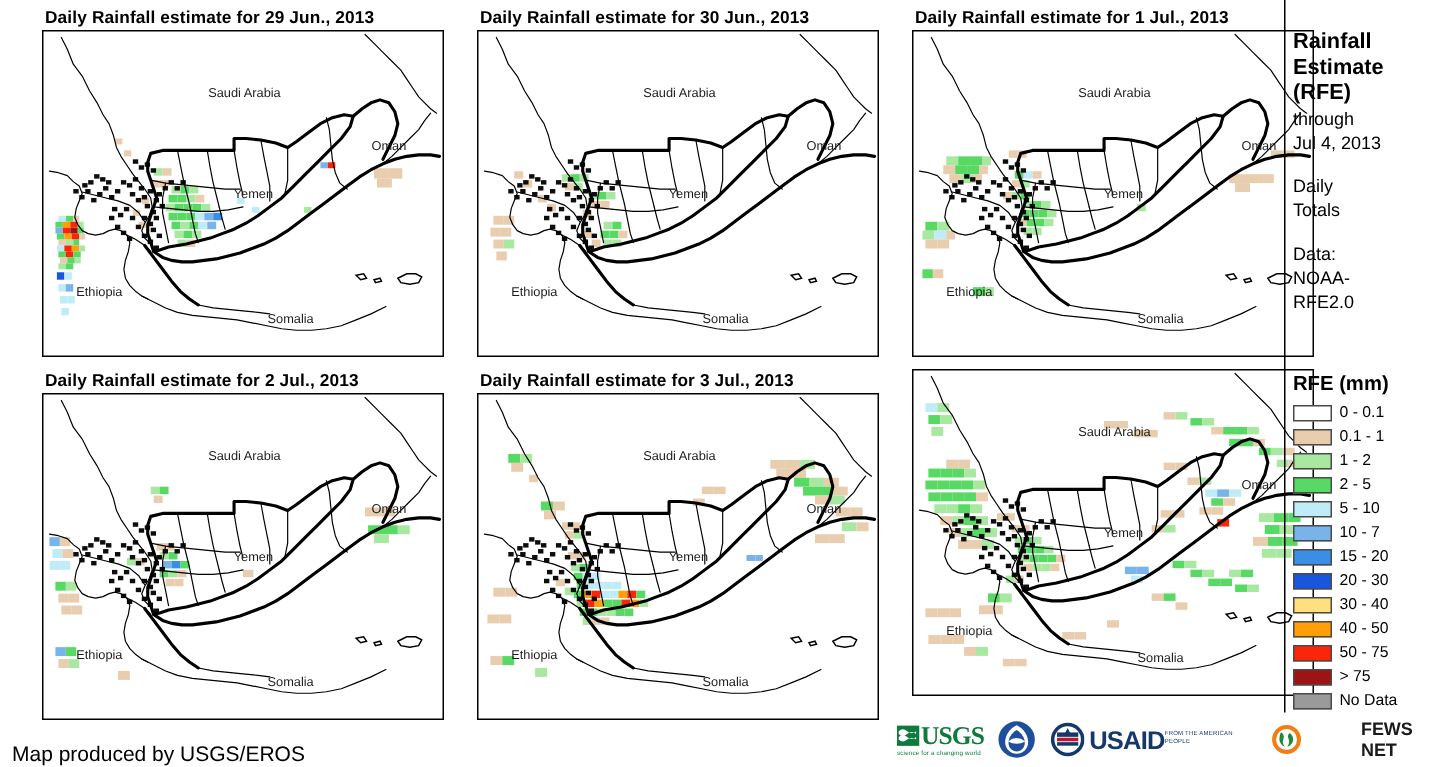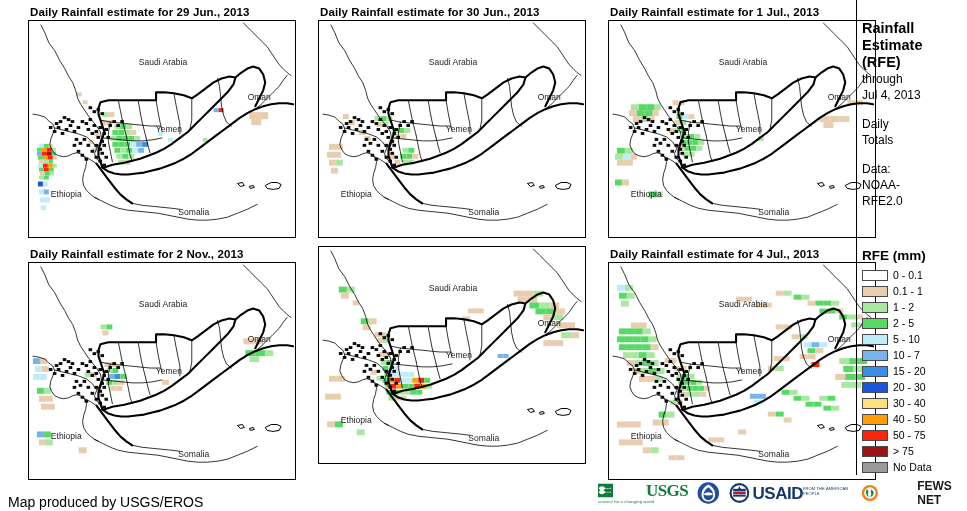--- a/index.html
+++ b/index.html
@@ -35,21 +35,21 @@
   .vrule{position:absolute;left:856px;top:0;width:1px;height:475px;background:#000;}
 
   
   #credit{position:absolute;left:8px;top:494px;font-size:14px;}
   #logos{position:absolute;left:598px;top:478px;height:30px;
          display:flex;align-items:center;gap:9px;}
   .logo-usgs{display:flex;flex-direction:column;justify-content:center;}
   .usgs-main{display:flex;align-items:center;}
   .usgs-wave{width:15px;height:15px;margin-right:1px;}
   .usgs-word{font-size:17px;font-weight:bold;color:#0e7a3c;letter-spacing:-0.6px;
-             line-height:16px;font-family:"Liberation Serif",serif;padding-left:32px;}
+             line-height:16px;font-family:"Liberation Serif",serif;}
   .usgs-tag{font-size:4.2px;color:#0e7a3c;letter-spacing:0.1px;margin-top:0px;}
   .usaid-word{font-size:17px;font-weight:bold;color:#15386b;letter-spacing:-0.5px;
               line-height:15px;font-family:"Liberation Sans",sans-serif;}
   .usaid-tag{font-size:4px;color:#15386b;letter-spacing:0.15px;}
   .fews-word{font-size:12px;font-weight:bold;color:#1a1a1a;letter-spacing:-0.1px;margin-left:35px;}
 </style>
 </head>
 <body>
 
 <div id="root">
@@ -519,21 +519,21 @@
             <text x="232" y="80" text-anchor="middle" class="geolabel">Oman</text>
             <text x="141" y="112" text-anchor="middle" class="geolabel">Yemen</text>
             <text x="22" y="178" text-anchor="start" class="geolabel">Ethiopia</text>
             <text x="166" y="196" text-anchor="middle" class="geolabel">Somalia</text>
           </g>
         </svg>
       </div>
   </div>
 
   <div class="panel" style="left:8px;top:246px;">
-    <div class="panel-title">Daily Rainfall estimate for 2 Nov., 2013</div>
+    <div class="panel-title">Daily Rainfall estimate for 2 Jul., 2013</div>
     <div class="map-frame">
         <svg viewBox="0 0 268 218" preserveAspectRatio="none">
           <g>
             <rect x="72" y="62" width="6" height="5" fill="#a8e8a0"></rect>
             <rect x="78" y="62" width="6" height="5" fill="#57d964"></rect>
             <rect x="74" y="68" width="6" height="5" fill="#e8cdaf"></rect>
             <rect x="76" y="100" width="6" height="5" fill="#e8cdaf"></rect>
             <rect x="82" y="100" width="6" height="5" fill="#e8cdaf"></rect>
             <rect x="78" y="106" width="6" height="5" fill="#a8e8a0"></rect>
             <rect x="84" y="106" width="6" height="5" fill="#57d964"></rect>
@@ -662,20 +662,21 @@
             <text x="232" y="80" text-anchor="middle" class="geolabel">Oman</text>
             <text x="141" y="112" text-anchor="middle" class="geolabel">Yemen</text>
             <text x="22" y="178" text-anchor="start" class="geolabel">Ethiopia</text>
             <text x="166" y="196" text-anchor="middle" class="geolabel">Somalia</text>
           </g>
         </svg>
       </div>
   </div>
 
   <div class="panel" style="left:298px;top:246px;">
+    <div class="panel-title">Daily Rainfall estimate for 3 Jul., 2013</div>
     <div class="map-frame">
         <svg viewBox="0 0 268 218" preserveAspectRatio="none">
           <g>
             <rect x="20" y="40" width="8" height="6" fill="#57d964"></rect>
             <rect x="28" y="40" width="8" height="6" fill="#a8e8a0"></rect>
             <rect x="22" y="46" width="8" height="6" fill="#e8cdaf"></rect>
             <rect x="34" y="54" width="6" height="5" fill="#e8cdaf"></rect>
             <rect x="42" y="72" width="8" height="6" fill="#57d964"></rect>
             <rect x="50" y="72" width="8" height="6" fill="#e8cdaf"></rect>
             <rect x="44" y="78" width="8" height="6" fill="#e8cdaf"></rect>
@@ -844,21 +845,20 @@
             <text x="232" y="80" text-anchor="middle" class="geolabel">Oman</text>
             <text x="141" y="112" text-anchor="middle" class="geolabel">Yemen</text>
             <text x="22" y="178" text-anchor="start" class="geolabel">Ethiopia</text>
             <text x="166" y="196" text-anchor="middle" class="geolabel">Somalia</text>
           </g>
         </svg>
       </div>
   </div>
 
   <div class="panel" style="left:588px;top:246px;">
-    <div class="panel-title">Daily Rainfall estimate for 4 Jul., 2013</div>
     <div class="map-frame">
         <svg viewBox="0 0 268 218" preserveAspectRatio="none">
           <g>
             <rect x="8" y="22" width="8" height="6" fill="#bfecf7"></rect>
             <rect x="16" y="22" width="8" height="6" fill="#a8e8a0"></rect>
             <rect x="10" y="30" width="8" height="6" fill="#57d964"></rect>
             <rect x="18" y="30" width="8" height="6" fill="#a8e8a0"></rect>
             <rect x="12" y="38" width="8" height="6" fill="#a8e8a0"></rect>
             <rect x="22" y="60" width="8" height="6" fill="#e8cdaf"></rect>
             <rect x="30" y="60" width="8" height="6" fill="#e8cdaf"></rect>

